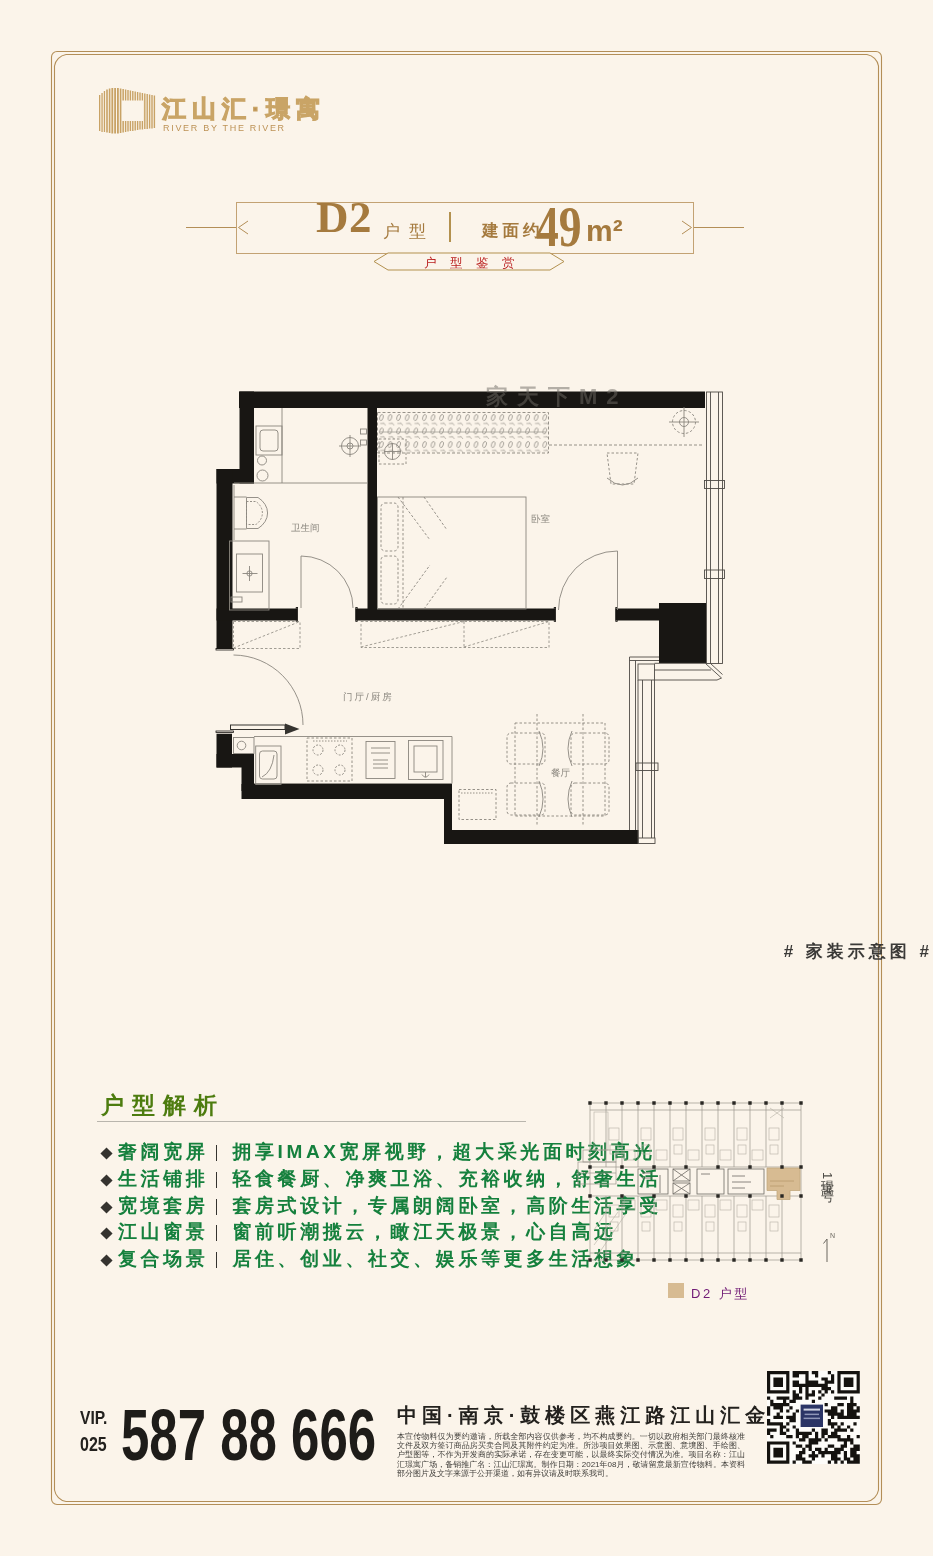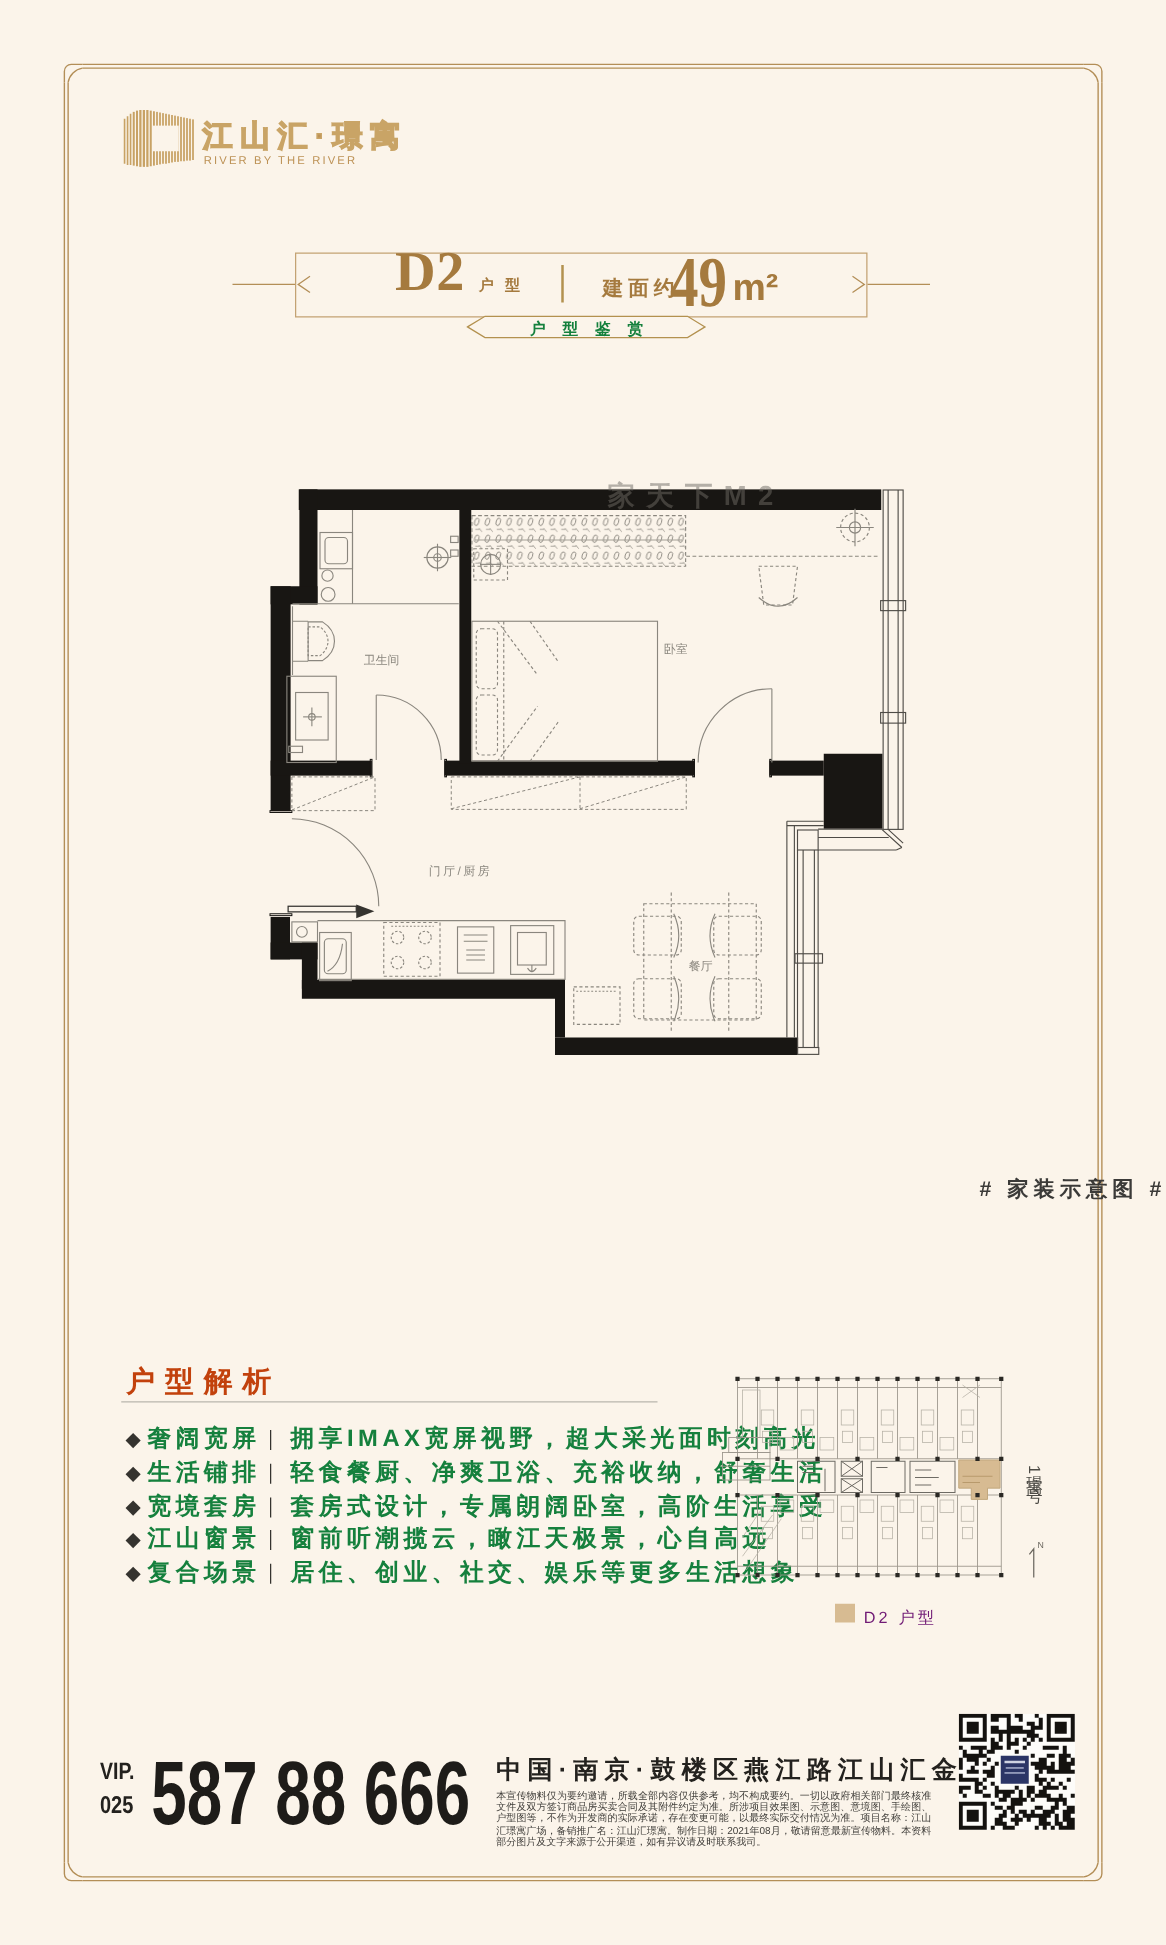--- a/index.html
+++ b/index.html
@@ -64,29 +64,29 @@
 <div class="abs" style="left:236px;top:202px;width:456px;height:50px;border:1.5px solid #c3a273;"></div>
 <svg class="abs" style="left:180px;top:196px" width="570" height="80" viewBox="0 0 570 80">
   <g stroke="#b38e57" stroke-width="1" fill="none">
     <line x1="6" y1="31.5" x2="56" y2="31.5"></line>
     <line x1="514" y1="31.5" x2="564" y2="31.5"></line>
     <path d="M68 25 L58.5 31.5 L68 38"></path>
     <path d="M502 25 L511.5 31.5 L502 38"></path>
   </g>
 </svg>
 <div class="abs" style="left:316px;top:191px;font-size:45px;font-weight:bold;color:#a57a3e;font-family:'Liberation Serif',serif;letter-spacing:0.5px">D2</div>
-<div class="abs" style="left:383px;top:220px;font-size:12px;font-weight:bold;color:#a57a3e;letter-spacing:9px">户型</div>
+<div class="abs" style="left:383px;top:220px;font-size:17px;font-weight:normal;color:#a57a3e;letter-spacing:9px">户型</div>
 <div class="abs" style="left:449px;top:212px;width:1.5px;height:30px;background:#b3914f"></div>
 <div class="abs" style="left:482px;top:220px;font-size:16.5px;font-weight:bold;color:#a57a3e;letter-spacing:4px">建面约</div>
 <div class="abs" style="left:536px;top:194px;font-size:57px;font-weight:bold;color:#a57a3e;font-family:'Liberation Serif',serif;transform:scaleX(.8);transform-origin:left;">49</div>
 <div class="abs" style="left:586px;top:214px;font-size:30px;font-weight:bold;color:#a57a3e;">m²</div>
 <svg class="abs" style="left:372px;top:251px" width="194" height="21" viewBox="0 0 194 21">
   <polygon points="2,10.5 16,2 178,2 192,10.5 178,19 16,19" fill="#fbf4ea" stroke="#b3914f" stroke-width="1"></polygon>
 </svg>
-<div class="abs" style="left:424px;top:255px;font-size:12.5px;font-weight:bold;color:#15803d;letter-spacing:13.5px;white-space:nowrap">户型鉴赏</div>
+<div class="abs" style="left:424px;top:255px;font-size:12.5px;font-weight:normal;color:#b91c1c;letter-spacing:13.5px;white-space:nowrap">户型鉴赏</div>
 
 <svg id="plan" class="abs" style="left:200px;top:378px" width="540" height="486" viewBox="200 378 540 486">
   <defs>
     <pattern id="hang" width="8.6" height="13.5" patternUnits="userSpaceOnUse" x="378" y="413">
       <ellipse cx="3.4" cy="4.5" rx="1.7" ry="3.1" fill="none" stroke="#8d8981" stroke-width="0.7" transform="rotate(18 3.4 4.5)"></ellipse>
       <path d="M5.2 9.5 L7.6 12.5 M2.2 10.5 h3.4" stroke="#8d8981" stroke-width="0.6" fill="none"></path>
     </pattern>
   </defs>
 
   <g fill="#181613" stroke="none">
@@ -273,21 +273,21 @@
     <text x="531" y="522">卧室</text>
     <text x="343" y="700" letter-spacing="2">门厅/厨房</text>
     <text x="551" y="776">餐厅</text>
   </g>
 
   <text x="486" y="404" font-size="22" fill="#6e6a64" opacity="0.5" font-weight="bold" letter-spacing="9">家天下M2</text>
 </svg>
 
 <div class="abs" style="left:0;top:940px;width:933px;text-align:right;font-size:17px;font-weight:bold;color:#3b3a38;letter-spacing:4px"># 家装示意图 #</div>
 
-<div class="abs" style="left:101px;top:1090px;font-size:23px;font-weight:bold;color:#c2410c;letter-spacing:8px">户型解析</div>
+<div class="abs" style="left:101px;top:1090px;font-size:23px;font-weight:bold;color:#4d7c0f;letter-spacing:8px">户型解析</div>
 <div class="abs" style="left:97px;top:1121px;width:429px;height:1px;background:#b9b5ad"></div>
 <style>
 .bul{position:absolute;left:100px;top:1139px;font-size:19px;color:#15803d;line-height:26.8px;white-space:nowrap;letter-spacing:3.6px;font-weight:bold}
 .di{display:inline-block;width:11px;height:11px;background:#35332f;transform:rotate(45deg) scale(.78);margin:0 6px 0 1px;vertical-align:-1px}
 .sep{display:inline-block;width:12px;height:16px;border-left:1.3px solid #35332f;margin:0 3px 0 8px;vertical-align:-3px}
 </style>
 <div class="bul">
   <div><span class="di"></span>奢阔宽屏<span class="sep"></span>拥享IMAX宽屏视野，超大采光面时刻高光</div>
   <div><span class="di"></span>生活铺排<span class="sep"></span>轻食餐厨、净爽卫浴、充裕收纳，舒奢生活</div>
   <div><span class="di"></span>宽境套房<span class="sep"></span>套房式设计，专属朗阔卧室，高阶生活享受</div>

